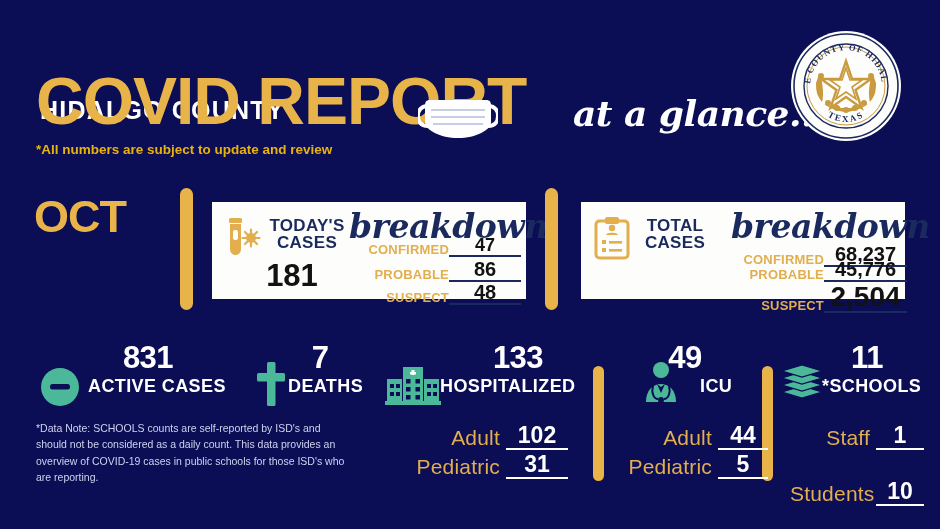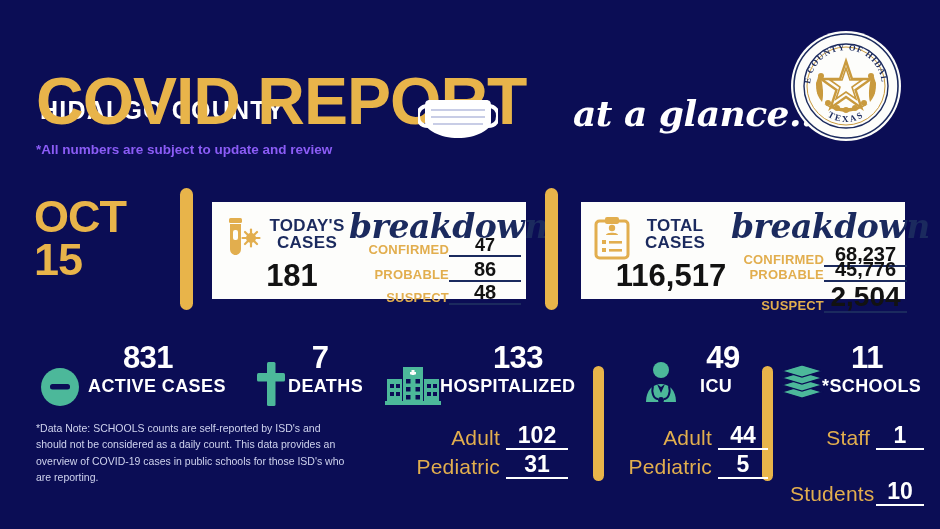--- a/index.html
+++ b/index.html
@@ -26,21 +26,21 @@
   .mask-icon { position:absolute; left:418px; top:88px; }
   .at-a-glance {
     position:absolute; left:573px; top:92px;
     color:#ffffff; font-size:36px;
     font-family:"DejaVu Serif", serif;
     font-style:italic; font-weight:bold;
     letter-spacing:-0.5px;
   }
   .subnote {
     position:absolute; left:36px; top:142px;
-    color:#8b5cf6; font-size:13.5px; font-weight:bold;
+    color:#eab308; font-size:13.5px; font-weight:bold;
   }
   .seal { position:absolute; left:790px; top:30px; }
 
   
   .date-block {
     position:absolute; left:34px; top:196px;
     color:#e8b44a; font-size:45px; font-weight:bold;
     line-height:0.95; letter-spacing:-1px;
   }
   .gbar {
@@ -158,21 +158,20 @@
         <circle cx="56" cy="80" r="3"></circle>
       </g>
       <path d="M56 31 L62 49 L81 49 L65.5 60 L71.5 78 L56 67 L40.5 78 L46.5 60 L31 49 L50 49 Z" fill="none" stroke="#c99a3e" stroke-width="2.4"></path>
       <path d="M56 38 L60 50 L72 50 L62 57 L66 69 L56 62 L46 69 L50 57 L40 50 L52 50 Z" fill="#fdfdfb" stroke="#c99a3e" stroke-width="1.6"></path>
     </svg>
   </div>
 </div>
 
 <div class="date-block">
   <div>OCT</div>
-  <div>15</div>
 </div>
 
 <div class="gbar" style="left:180px; top:188px; width:13px; height:122px;"></div>
 
 <div class="card" style="left:209px; top:199px; width:320px; height:103px;">
 
   <div class="card-icon" style="left:10px; top:14px;">
     <svg width="42" height="42" viewBox="0 0 42 42">
       <rect x="7" y="2" width="13" height="5" rx="1.5" fill="#e2ae4e"></rect>
       <path d="M8 8 L19 8 L19 33 C19 36.5 16.5 39 13.5 39 C10.5 39 8 36.5 8 33 Z" fill="#e2ae4e"></path>
@@ -229,21 +228,20 @@
       <rect x="9" y="32" width="4" height="4" fill="#e2ae4e"></rect>
       <rect x="16" y="33" width="13" height="2.6" fill="#e2ae4e"></rect>
     </svg>
   </div>
 
   <div class="card-label" style="left:53px; top:15px; width:82px;">
     <div>TOTAL</div>
     <div>CASES</div>
   </div>
 
-  <div class="card-total" style="left:20px; top:56px; width:140px; font-size:31px;">116,517</div>
 
   <div class="breakdown-script" style="left:150px; top:5px; font-size:33px;">breakdown</div>
 
   <div class="bd-row" style="left:131px; top:34px;">
     <span class="bd-name" style="width:112px;">CONFIRMED</span>
     <span class="bd-val" style="width:83px; font-size:20px;margin-top:8px;">68,237</span>
   </div>
   <div class="bd-row" style="left:131px; top:57px;">
     <span class="bd-name" style="width:112px;">PROBABLE</span>
     <span class="bd-val" style="width:83px; font-size:20px;">45,776</span>
@@ -309,21 +307,21 @@
 <div class="stat-icon" style="left:638px; top:360px;">
   <svg width="46" height="46" viewBox="0 0 46 46">
     <circle cx="23" cy="10" r="8" fill="#4cb89a"></circle>
     <path d="M8 42 C8 30 15 24 23 24 C31 24 38 30 38 42 Z" fill="#4cb89a"></path>
     <path d="M19 24 L23 33 L27 24 L23 27 Z" fill="#0b0d55"></path>
     <path d="M15 26 C13 33 16 39 20 39" stroke="#0b0d55" stroke-width="2" fill="none"></path>
     <path d="M31 26 C33 33 30 39 26 39" stroke="#0b0d55" stroke-width="2" fill="none"></path>
     <circle cx="23" cy="40" r="3" fill="#0b0d55"></circle>
   </svg>
 </div>
-<div class="stat-num" style="left:678px; top:340px; width:90px; font-size:31px;">49</div>
+<div class="stat-num" style="left:640px; top:340px; width:90px; font-size:31px;">49</div>
 <div class="stat-lbl" style="left:700px; top:376px;">ICU</div>
 
 <div class="gbar" style="left:762px; top:366px; width:11px; height:115px;"></div>
 
 <div class="stat-icon" style="left:778px; top:362px;">
   <svg width="48" height="42" viewBox="0 0 48 42">
     <g fill="#4cb89a" stroke="#0b0d55" stroke-width="1.3">
       <path d="M4 30 L24 24 L44 30 L24 36 Z"></path>
       <path d="M4 23 L24 17 L44 23 L24 29 Z"></path>
       <path d="M4 16 L24 10 L44 16 L24 22 Z"></path>

